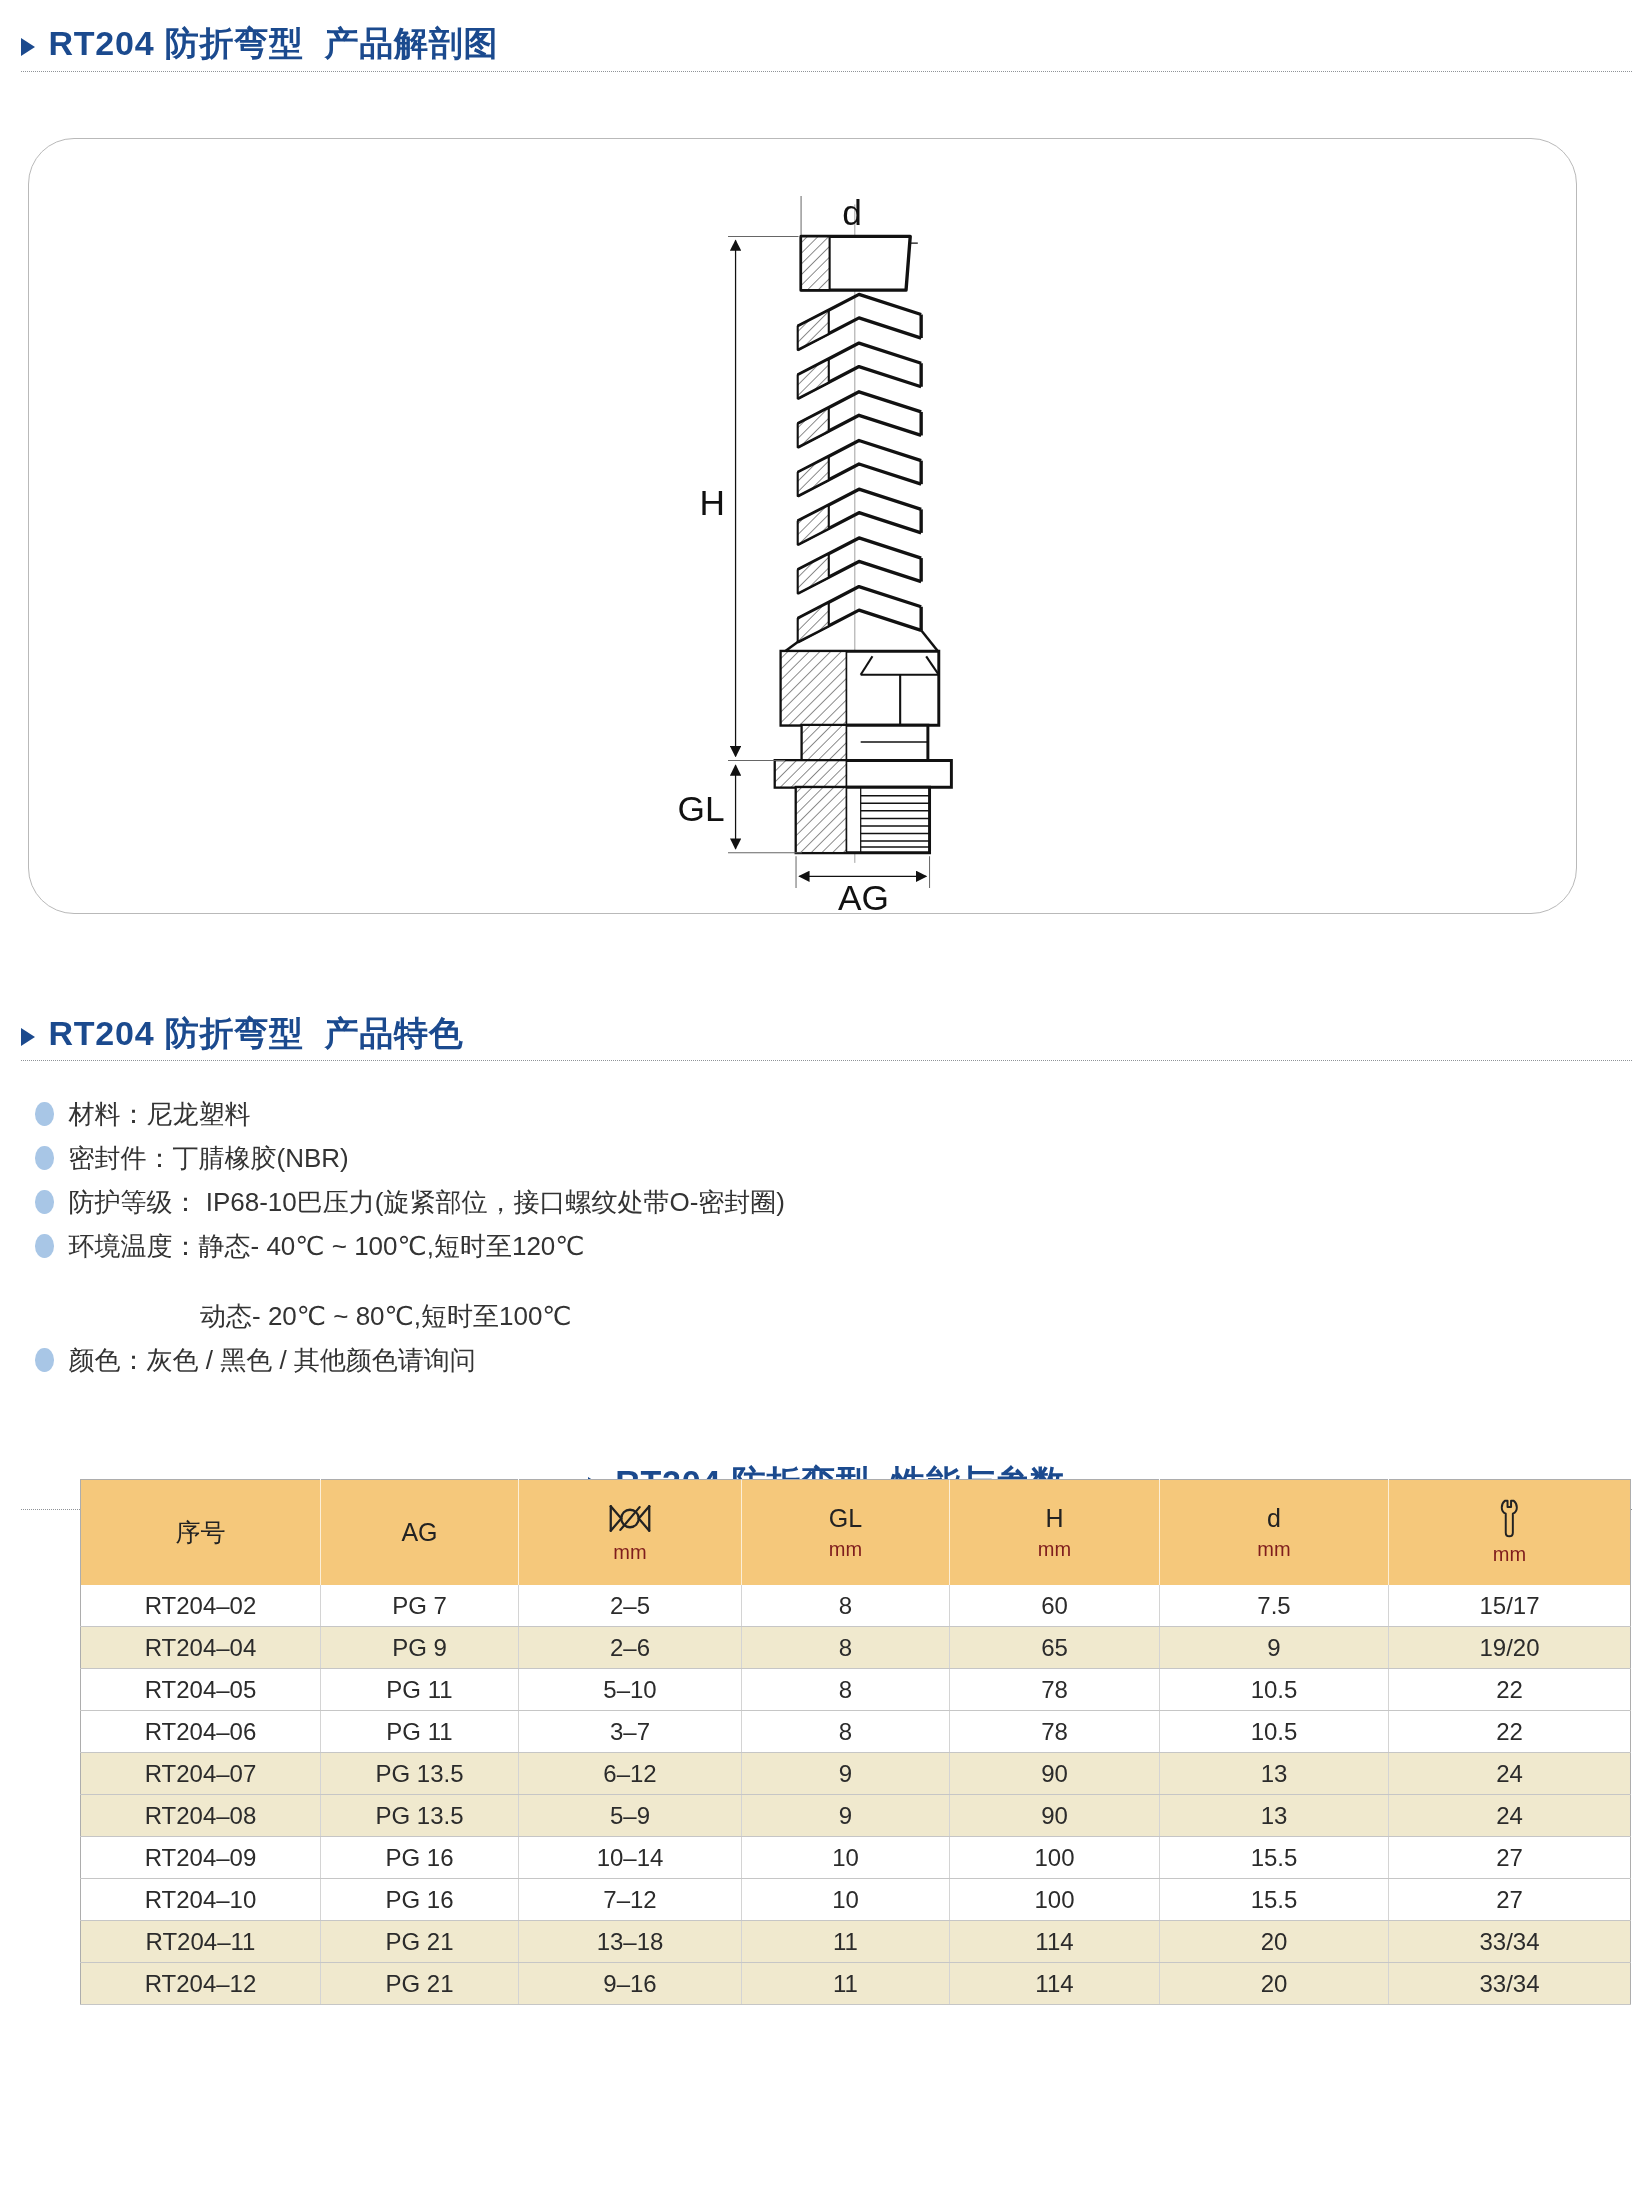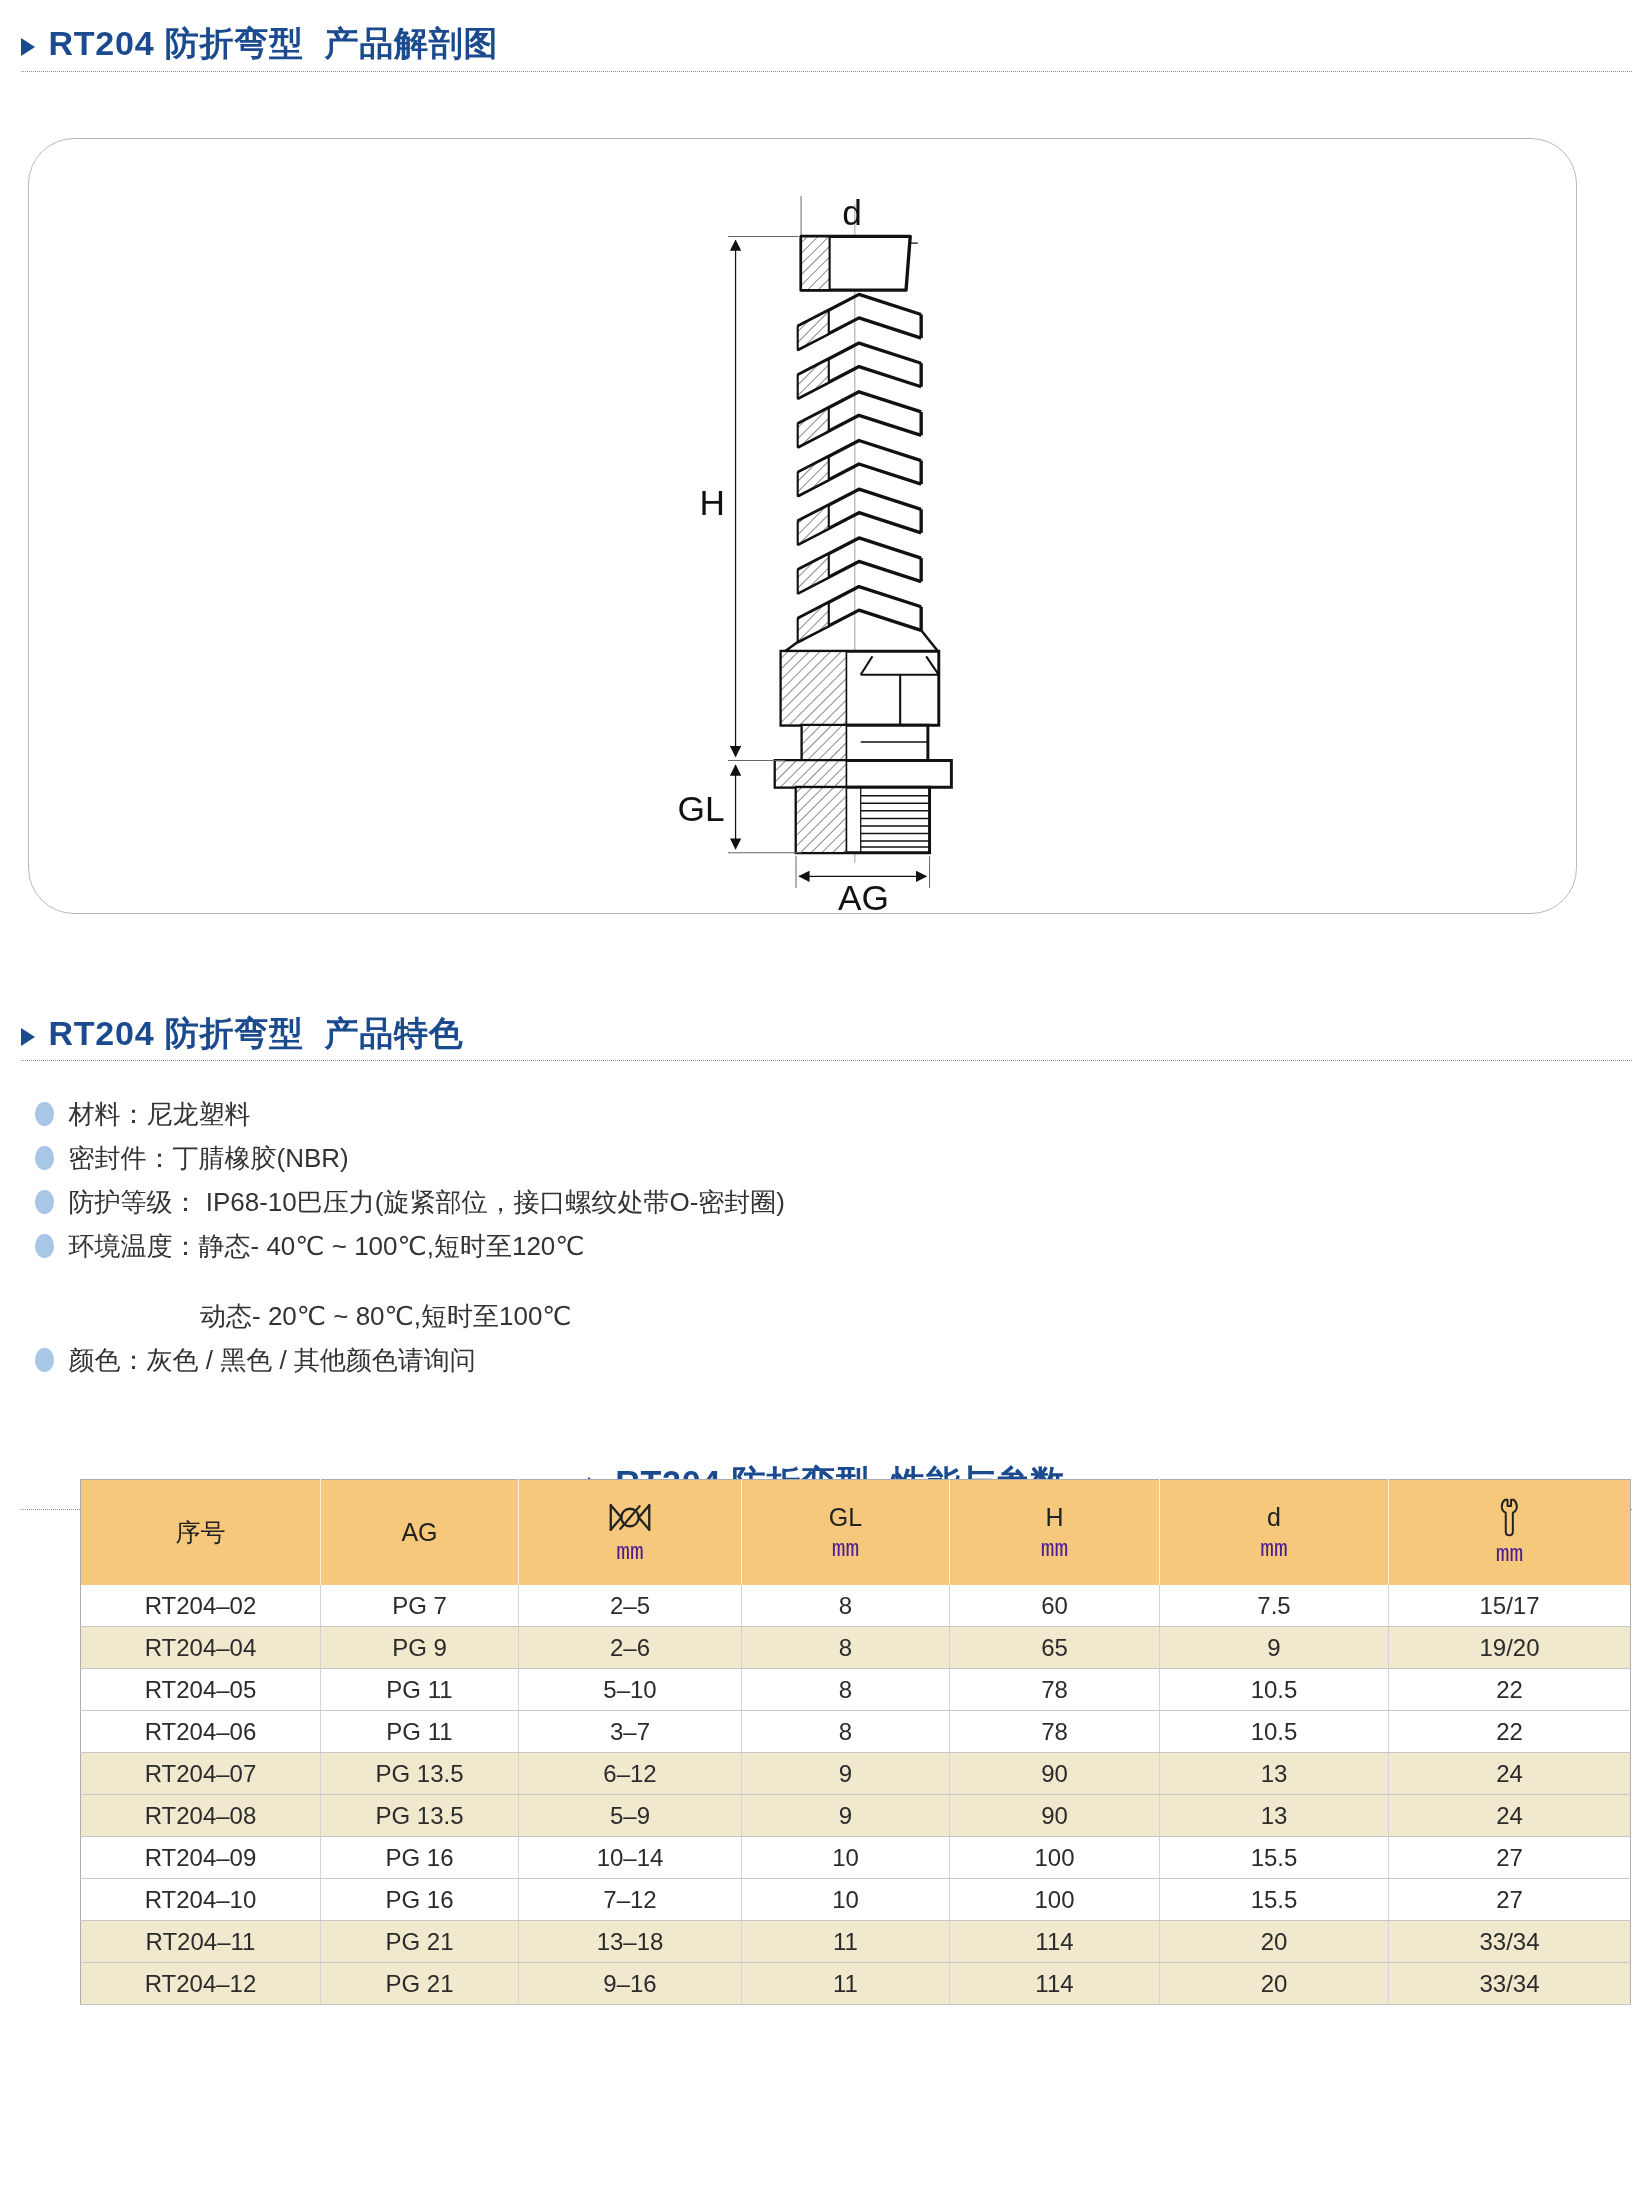--- a/index.html
+++ b/index.html
@@ -56,21 +56,21 @@
   #spec-table-wrap{position:absolute;top:1479px;left:48px;width:1550px;padding-left:32px;}
   table{border-collapse:collapse;width:1550px;table-layout:fixed;border:0.8px solid #adadad;}
   thead th{
     background:#F5C87B;height:105px;
     font-weight:normal;font-size:25px;color:#222;
     border-right:0.8px solid rgba(255,255,255,0.7);
     vertical-align:middle;padding:0;
   }
   thead th:last-child{border-right:none;}
   .th-flex{display:flex;flex-direction:column;align-items:center;justify-content:center;gap:5px;}
-  .th-unit{font-size:23px;color:#4c1d95;font-family:Liberation Mono, monospace;}
+  .th-unit{font-size:20px;color:#7f1d1d;}
   tbody td{
     height:41px;text-align:center;font-size:24px;color:#2b2b2b;
     border-right:0.8px solid #d4d4d4;border-bottom:0.8px solid #c6c6c6;
     padding:0;background:#ffffff;
   }
   tbody td:last-child{border-right:none;}
   tbody tr.alt td{background:#F0E9CE;}
   .hdr-icon{display:block;}
 </style>
 </head>

